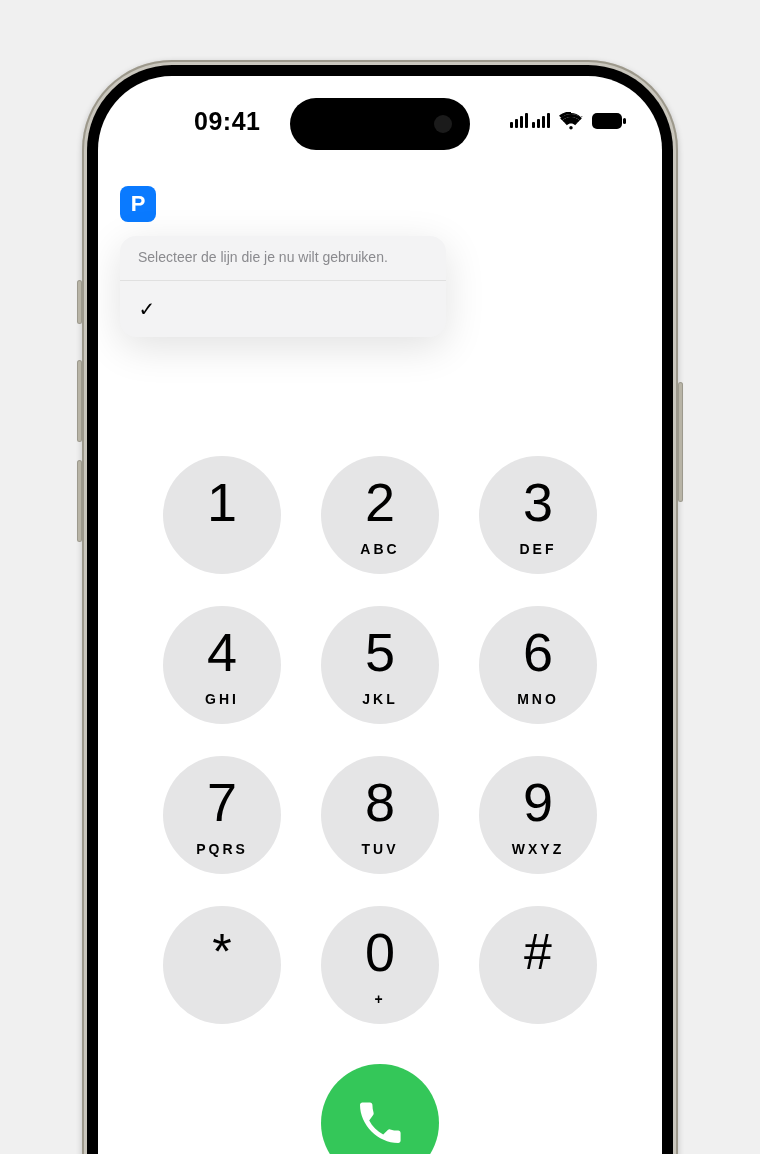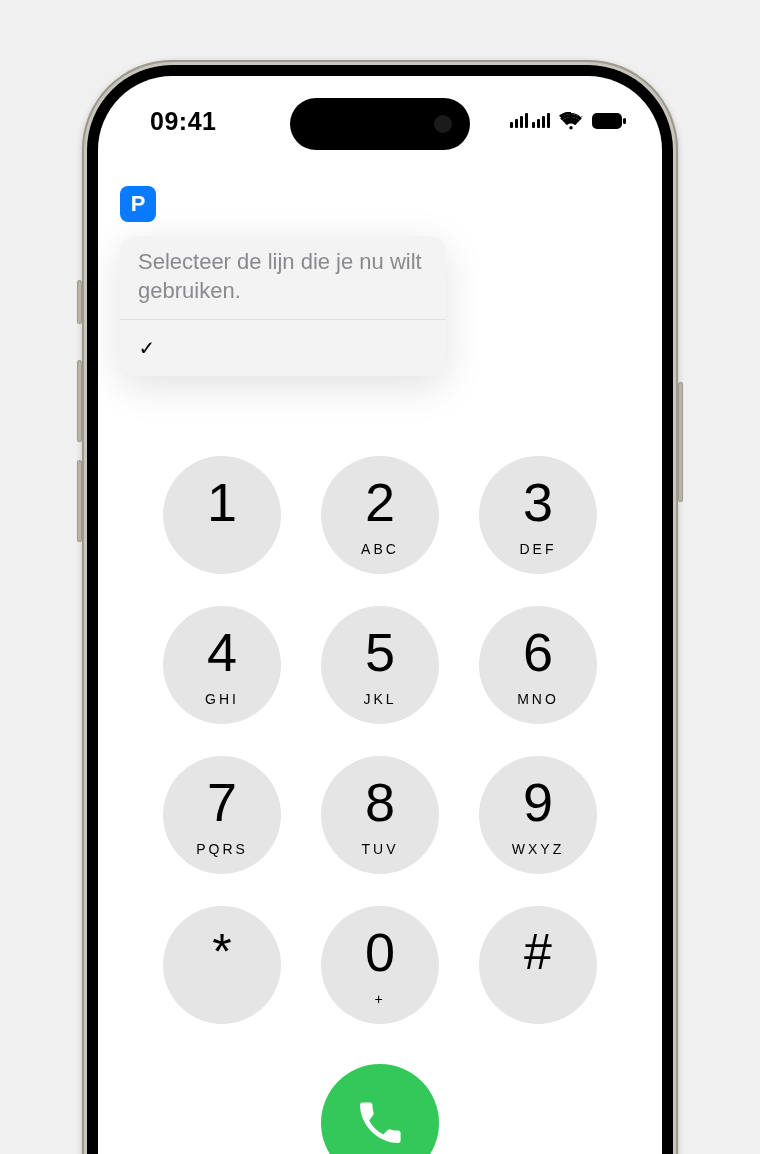--- a/index.html
+++ b/index.html
@@ -89,21 +89,21 @@
     right: 0;
     height: 90px;
     display: flex;
     justify-content: space-between;
     align-items: center;
     padding: 0 36px 0 52px;
     font-weight: 600;
     font-size: 25px;
     color: #000;
   }
-  .status-time { letter-spacing: 0.5px; }
+  .status-time { letter-spacing: 0.5px; margin-left: 44px; }
   .status-right {
     display: flex;
     align-items: center;
     gap: 9px;
   }
   .signal {
     display: inline-block;
     line-height: 0;
   }
   .signal svg, .wifi svg, .battery svg {
@@ -133,21 +133,21 @@
     top: 160px;
     left: 22px;
     width: 326px;
     background: #f3f3f4;
     border-radius: 16px;
     overflow: hidden;
     box-shadow: 0 10px 40px rgba(0,0,0,0.12);
   }
   .popover-header {
     padding: 12px 18px 14px 18px;
-    font-size: 22px;
+    font-size: 14px;
     color: #8a8a8e;
     line-height: 1.3;
     border-bottom: 1px solid rgba(0,0,0,0.08);
   }
   .popover-item {
     display: flex;
     align-items: center;
     gap: 10px;
     padding: 16px 18px;
     font-size: 20px;
@@ -193,21 +193,21 @@
     font-size: 54px;
     font-weight: 400;
     color: #000;
     line-height: 1;
     height: 54px;
     display:flex;
     align-items:center;
   }
   .key .letters {
     font-size: 14px;
-    font-weight: 400;
+    font-weight: 700;
     color: #000;
     letter-spacing: 3px;
     margin-top: 12px;
     height: 14px;
   }
   .key .letters:empty { visibility: hidden; }
 
   .key-star .digit,
   .key-hash .digit { font-size: 50px; }
 

